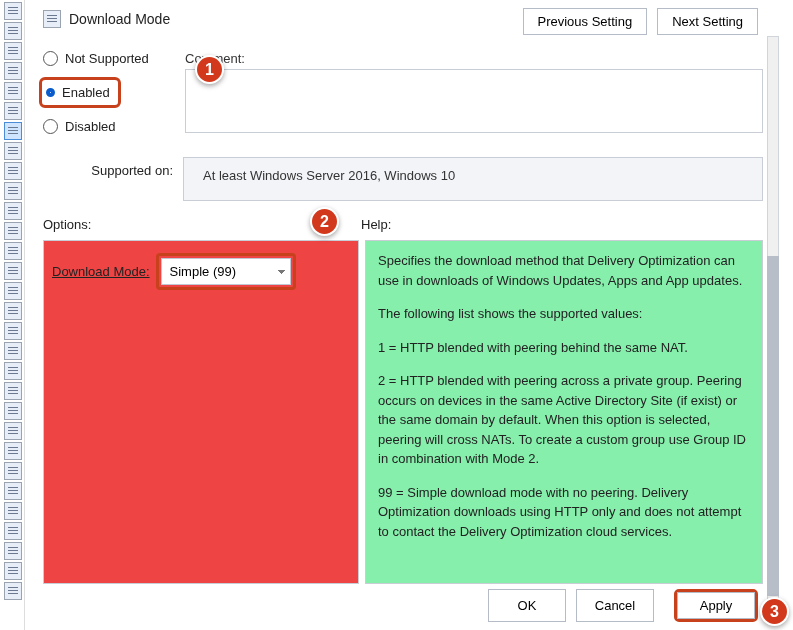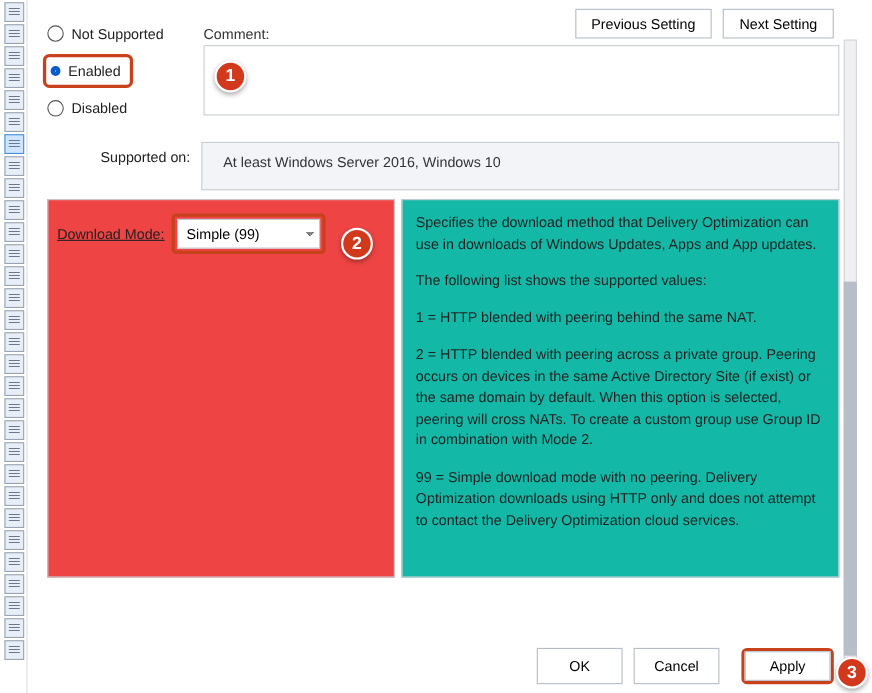--- a/index.html
+++ b/index.html
@@ -92,21 +92,21 @@
 .select {
   border: 1px solid #c2c8d3; background:#fff; padding: 5px 22px 5px 8px;
   font: inherit; min-width: 130px; cursor: pointer;
   appearance: none;
   background-image: linear-gradient(45deg, transparent 50%, #777 50%), linear-gradient(135deg,#777 50%, transparent 50%);
   background-position: right 8px center, right 4px center;
   background-size: 4px 4px, 4px 4px;
   background-repeat: no-repeat;
 }
 .help-panel {
-  flex:1; height: 344px; border: 1px solid #c8cdd6; background:#14b8a6;
+  flex:1; height: 344px; border: 1px solid #c8cdd6; background:#86efac;
   padding: 10px 12px; font-size: 13px; line-height: 1.5; overflow-y: auto;
 }
 .help-panel p { margin-bottom: 14px; }
 .footer { position: absolute; right: 35px; bottom: 8px; display: flex; gap: 10px; }
 .apply-wrap { border: 3px solid #c7411c; border-radius: 5px; margin-left: 10px; }
 .apply-wrap .btn { border: 1px solid #b5bcc7; }
 
 .callout {
   position: absolute; width: 29px; height: 29px; border-radius: 50%;
   background: #d2391c; color: #fff; font-weight: bold; font-size: 16px;
@@ -213,20 +213,26 @@
       </div>
     <div class="item">
         <div class="lines"></div>
       </div>
     <div class="item">
         <div class="lines"></div>
       </div>
   </div>
 
   <div class="main">
+    <div class="title-row">
+      <div class="title-icon">
+          <div class="lines"></div>
+        </div>
+      <div class="title-text">Download Mode</div>
+    </div>
 
     <div class="nav-row">
       <button class="btn">Previous Setting</button>
       <button class="btn">Next Setting</button>
     </div>
 
     <div class="config-row">
       <div class="radio-col">
         <div class="radio">
           <div class="rbox"></div>
@@ -248,20 +254,24 @@
         <span class="label">Comment:</span>
         <textarea class="comment-box" style=""></textarea>
       </div>
     </div>
 
     <div class="supported-row">
       <div class="supported-label">Supported on:</div>
       <div class="supported-box">At least Windows Server 2016, Windows 10</div>
     </div>
 
+    <div class="section-labels">
+      <div class="left">Options:</div>
+      <div class="right">Help:</div>
+    </div>
 
     <div class="panels">
       <div class="options-panel">
         <div class="opt-row">
           <span class="opt-label">Download Mode:</span>
           <span class="select-wrap">
             <select class="select">
               <option>Simple (99)</option>
             </select>
           </span>

